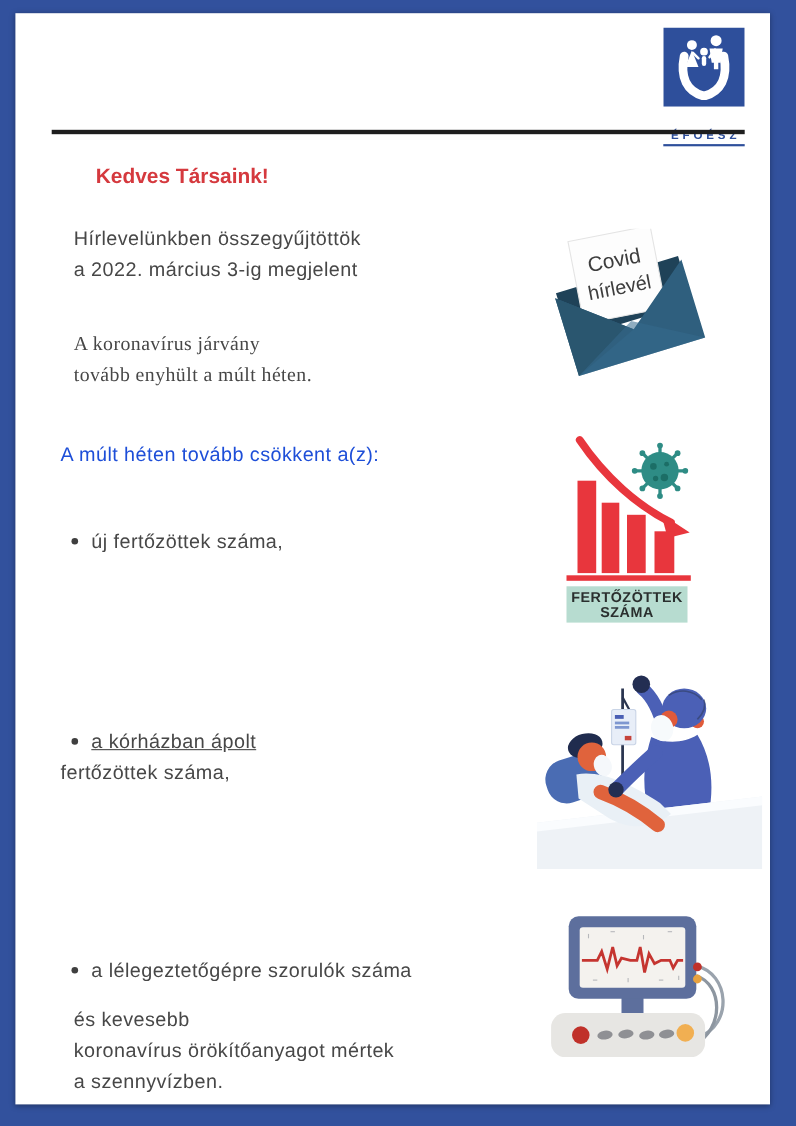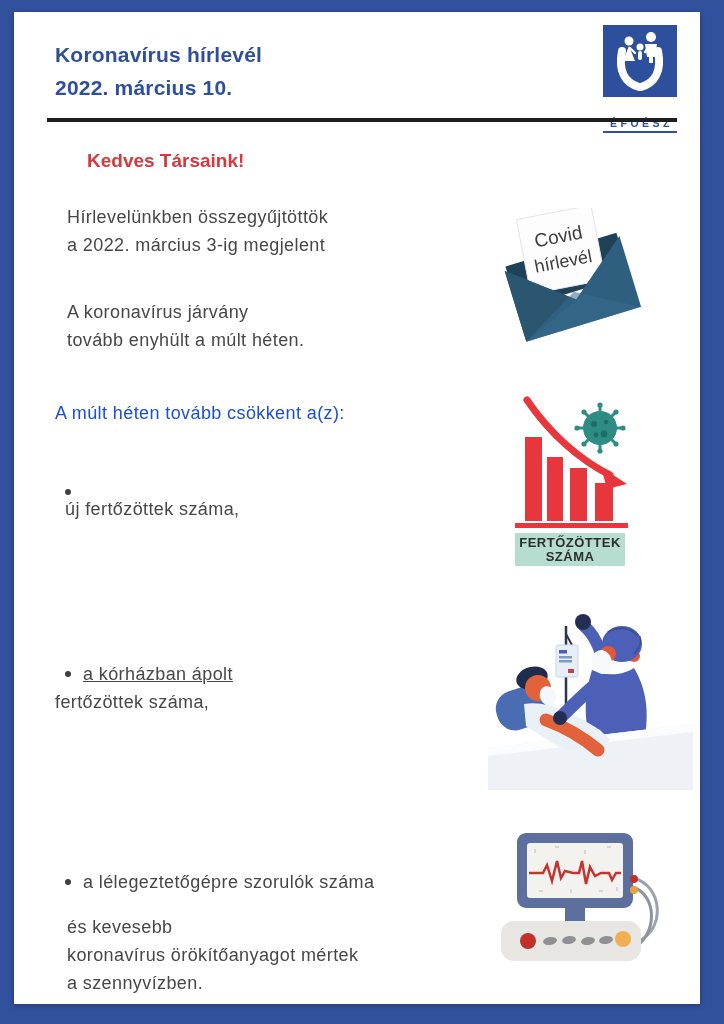--- a/index.html
+++ b/index.html
@@ -17,43 +17,39 @@
   .logo{left:589px;top:13px;width:74px;text-align:center;}
   .logo svg{display:block;}
   .logo-caption{
     width:74px;box-sizing:border-box;font-size:10.5px;font-weight:700;color:#2e4f9b;
     letter-spacing:3.5px;padding:20px 0 2px 3px;background:#fff;border-bottom:2px solid #2e4f9b;
   }
   .divider{left:33px;top:106px;width:630px;height:4px;background:#1e1e1e;}
   .greeting{left:41px;top:138px;font-size:19px;font-weight:700;color:#d5393e;margin-left:32px;}
   .para{font-size:18px;color:#474747;line-height:28px;letter-spacing:.4px;margin-left:12px;}
   .para1{left:41px;top:191px;}
-  .para2{left:41px;top:286px;}
+  .para2{left:41px;top:286px;font-family:Liberation Serif, serif;}
   .lead{left:41px;top:391px;font-size:18px;color:#1d4ed8;letter-spacing:.4px;}
   .bullet{display:flex;align-items:flex-start;font-size:18px;color:#474747;letter-spacing:.4px;line-height:28px;}
   .dot{width:6px;height:6px;border-radius:50%;background:#3f3f3f;margin:11px 12px 0 0;flex:none;}
-  .b1{left:51px;top:466px;flex-direction:column;}
+  .b1{left:51px;top:466px;}
   .b2{left:41px;top:648px;}
   .b2 .row{display:flex;align-items:flex-start;padding-left:10px;text-decoration:underline;}
   .b3{left:51px;top:856px;}
   .closing{left:41px;top:901px;}
   .env{left:484px;top:196px;}
   .chart{left:491px;top:380px;}
   .hosp{left:474px;top:600px;}
   .vent{left:481px;top:811px;}
 </style>
 </head>
 <body>
 
 <div class="card">
 
-  <div class="abs title">
-    <div>Koronavírus hírlevél</div>
-    <div>2022. március 10.</div>
-  </div>
 
   <div class="abs logo">
     <svg width="74" height="72" viewBox="0 0 74 72">
       <rect x="0" y="0" width="74" height="72" fill="#2e4f9b"></rect>
       <path d="M19,26 C15,46 22,58 36,62" stroke="#fff" stroke-width="8" fill="none" stroke-linecap="round"></path>
       <path d="M55,26 C59,46 52,58 38,62" stroke="#fff" stroke-width="8" fill="none" stroke-linecap="round"></path>
       <circle cx="26" cy="16" r="4.5" fill="#fff"></circle>
       <polygon points="26,21 20,36 32,36" fill="#fff"></polygon>
       <circle cx="48" cy="12" r="5" fill="#fff"></circle>
       <path d="M42,19 L54,19 L52,32 L50,32 L50,38 L46,38 L46,32 L44,32 Z" fill="#fff"></path>

